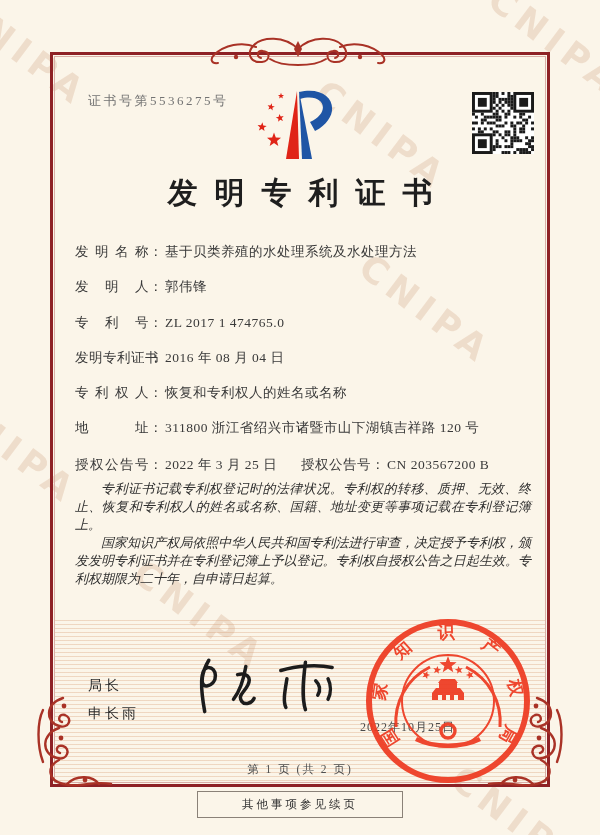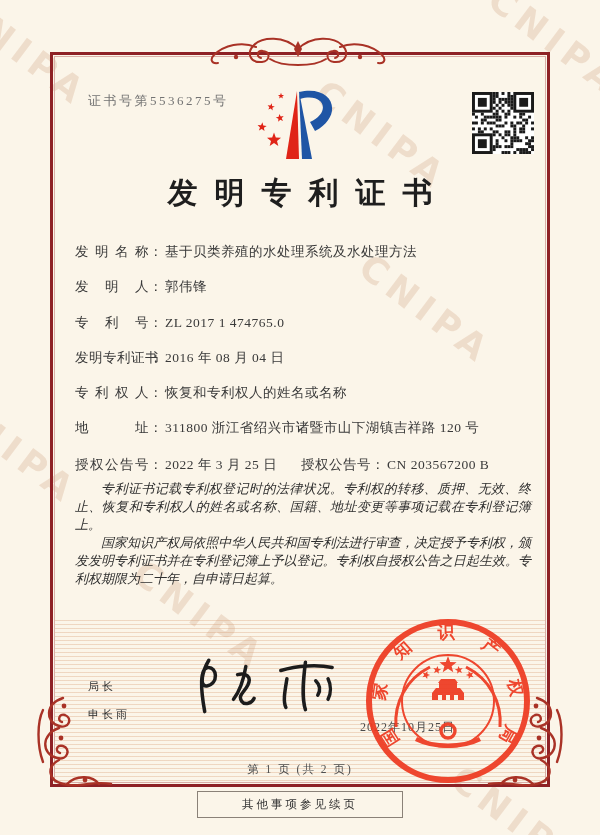--- a/index.html
+++ b/index.html
@@ -28,21 +28,21 @@
          color:#1e1e1e;z-index:3;}
   .fields{position:absolute;left:75px;top:238px;width:470px;z-index:3;font-size:13.5px;}
   .frow{position:absolute;left:0;white-space:nowrap;letter-spacing:.5px;}
   .flabel{display:inline-block;width:74px;text-align:justify;text-align-last:justify;
           vertical-align:bottom;}
   .fcolon{display:inline-block;margin-right:2px;}
   .pair2{position:absolute;left:226px;top:0;white-space:nowrap;}
   .paras{position:absolute;left:75px;top:480px;width:456px;z-index:3;font-size:13px;
          line-height:18px;color:#2e2e2e;font-style:italic;}
   .paras p{margin:0;text-indent:2em;text-align:justify;}
-  .director{position:absolute;left:88px;top:672px;z-index:4;font-size:11px;letter-spacing:3px;
+  .director{position:absolute;left:88px;top:672px;z-index:4;font-size:14px;letter-spacing:3px;
             line-height:28px;color:#2b2b2b;}
   .signature{position:absolute;left:178px;top:652px;width:185px;height:72px;z-index:4;}
   .seal{position:absolute;left:358px;top:611px;width:180px;height:180px;z-index:4;opacity:.93;}
   .seal-date{position:absolute;left:360px;top:719px;z-index:3;font-size:12px;
              letter-spacing:1px;color:#4b4b4b;}
   .page-info{position:absolute;left:0;top:762px;width:600px;text-align:center;font-size:11.5px;
              letter-spacing:2px;color:#4f4f4f;z-index:3;}
   .footer-box{position:absolute;left:50%;transform:translateX(-50%);top:791px;z-index:3;
               border:1px solid #8a8178;padding:5px 44px;font-size:11.5px;letter-spacing:3px;
               color:#343434;background:var(--background);}

